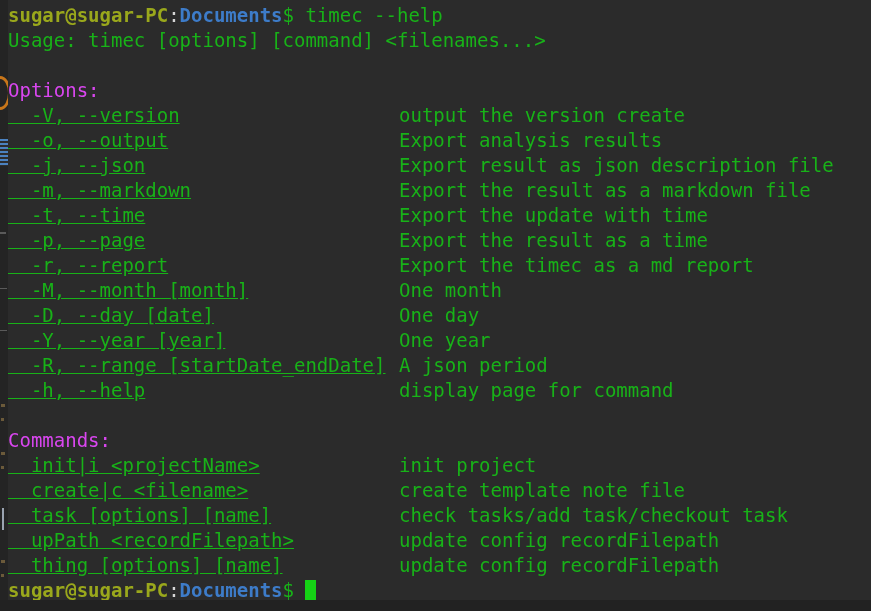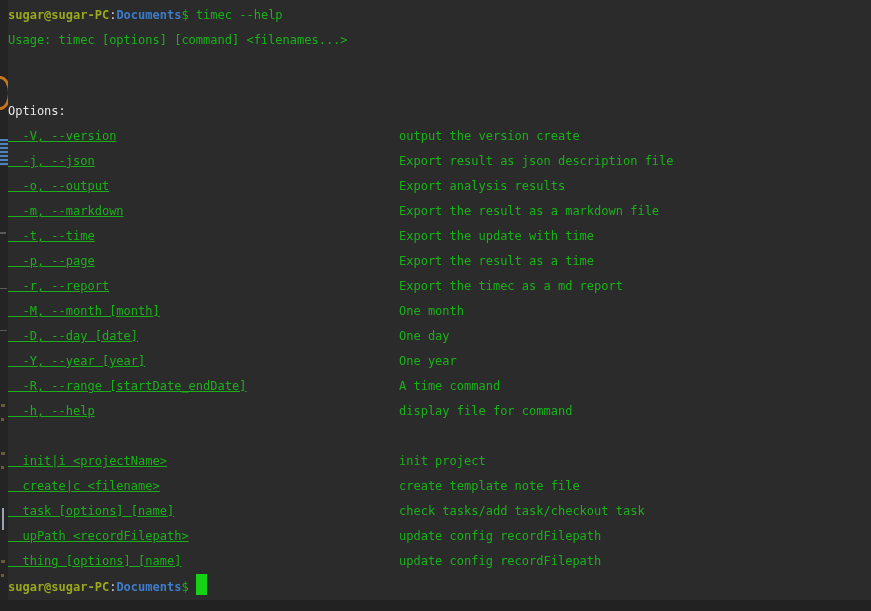--- a/index.html
+++ b/index.html
@@ -63,21 +63,21 @@
     background: #2b2b2b;
     overflow: hidden;
   }
   #term-screen {
     position: relative;
     padding: 3px 0 0 0;
   }
   .line {
     height: 25px;
     line-height: 25px;
-    font-size: 12px;
+    font-size: 19px;
     white-space: pre;
     color: #18b218;
     position: relative;
   }
   .line.blank { color: transparent; }
 
   
   .user-host {
     color: #9aa81c;
     font-weight: bold;
@@ -101,21 +101,21 @@
   
   .row { position: relative; }
   .row .left {
     display: inline-block;
     width: 391px;
     white-space: pre;
     text-decoration: underline;
   }
   .row .right { white-space: pre; }
 
-  .section-head { color: #e5e5e5; margin-top: 21px; }
+  .section-head { color: #d946ef; }
 
   
   #bottom-strip {
     position: absolute;
     left: 0; top: 600px;
     width: 871px; height: 11px;
     background: #222222;
   }
 </style>
 </head>
@@ -141,34 +141,35 @@
 
     <div class="line"><span class="user-host">sugar@sugar-PC</span><span class="colon">:</span><span class="cwd">Documents</span><span class="dollar">$</span><span class="cmd"> timec --help</span></div>
 
     <div class="line">Usage: timec [options] [command] &lt;filenames...&gt;</div>
 
     <div class="line blank">&nbsp;</div>
 
     <div class="line section-head">Options:</div>
 
     <div class="line row"><span class="left">  -V, --version</span><span class="right">output the version create</span></div>
+    <div class="line row"><span class="left">  -o, --output</span><span class="right">Export analysis results</span></div>
     <div class="line row"><span class="left">  -j, --json</span><span class="right">Export result as json description file</span></div>
-    <div class="line row"><span class="left">  -o, --output</span><span class="right">Export analysis results</span></div>
     <div class="line row"><span class="left">  -m, --markdown</span><span class="right">Export the result as a markdown file</span></div>
     <div class="line row"><span class="left">  -t, --time</span><span class="right">Export the update with time</span></div>
     <div class="line row"><span class="left">  -p, --page</span><span class="right">Export the result as a time</span></div>
     <div class="line row"><span class="left">  -r, --report</span><span class="right">Export the timec as a md report</span></div>
     <div class="line row"><span class="left">  -M, --month [month]</span><span class="right">One month</span></div>
     <div class="line row"><span class="left">  -D, --day [date]</span><span class="right">One day</span></div>
     <div class="line row"><span class="left">  -Y, --year [year]</span><span class="right">One year</span></div>
-    <div class="line row"><span class="left">  -R, --range [startDate_endDate]</span><span class="right">A time command</span></div>
-    <div class="line row"><span class="left">  -h, --help</span><span class="right">display file for command</span></div>
+    <div class="line row"><span class="left">  -R, --range [startDate_endDate]</span><span class="right">A json period</span></div>
+    <div class="line row"><span class="left">  -h, --help</span><span class="right">display page for command</span></div>
 
     <div class="line blank">&nbsp;</div>
 
+    <div class="line section-head">Commands:</div>
 
     <div class="line row"><span class="left">  init|i &lt;projectName&gt;</span><span class="right">init project</span></div>
     <div class="line row"><span class="left">  create|c &lt;filename&gt;</span><span class="right">create template note file</span></div>
     <div class="line row"><span class="left">  task [options] [name]</span><span class="right">check tasks/add task/checkout task</span></div>
     <div class="line row"><span class="left">  upPath &lt;recordFilepath&gt;</span><span class="right">update config recordFilepath</span></div>
     <div class="line row"><span class="left">  thing [options] [name]</span><span class="right">update config recordFilepath</span></div>
 
     <div class="line"><span class="user-host">sugar@sugar-PC</span><span class="colon">:</span><span class="cwd">Documents</span><span class="dollar">$</span><span> </span><span class="cursor"></span></div>
 
   </div>

